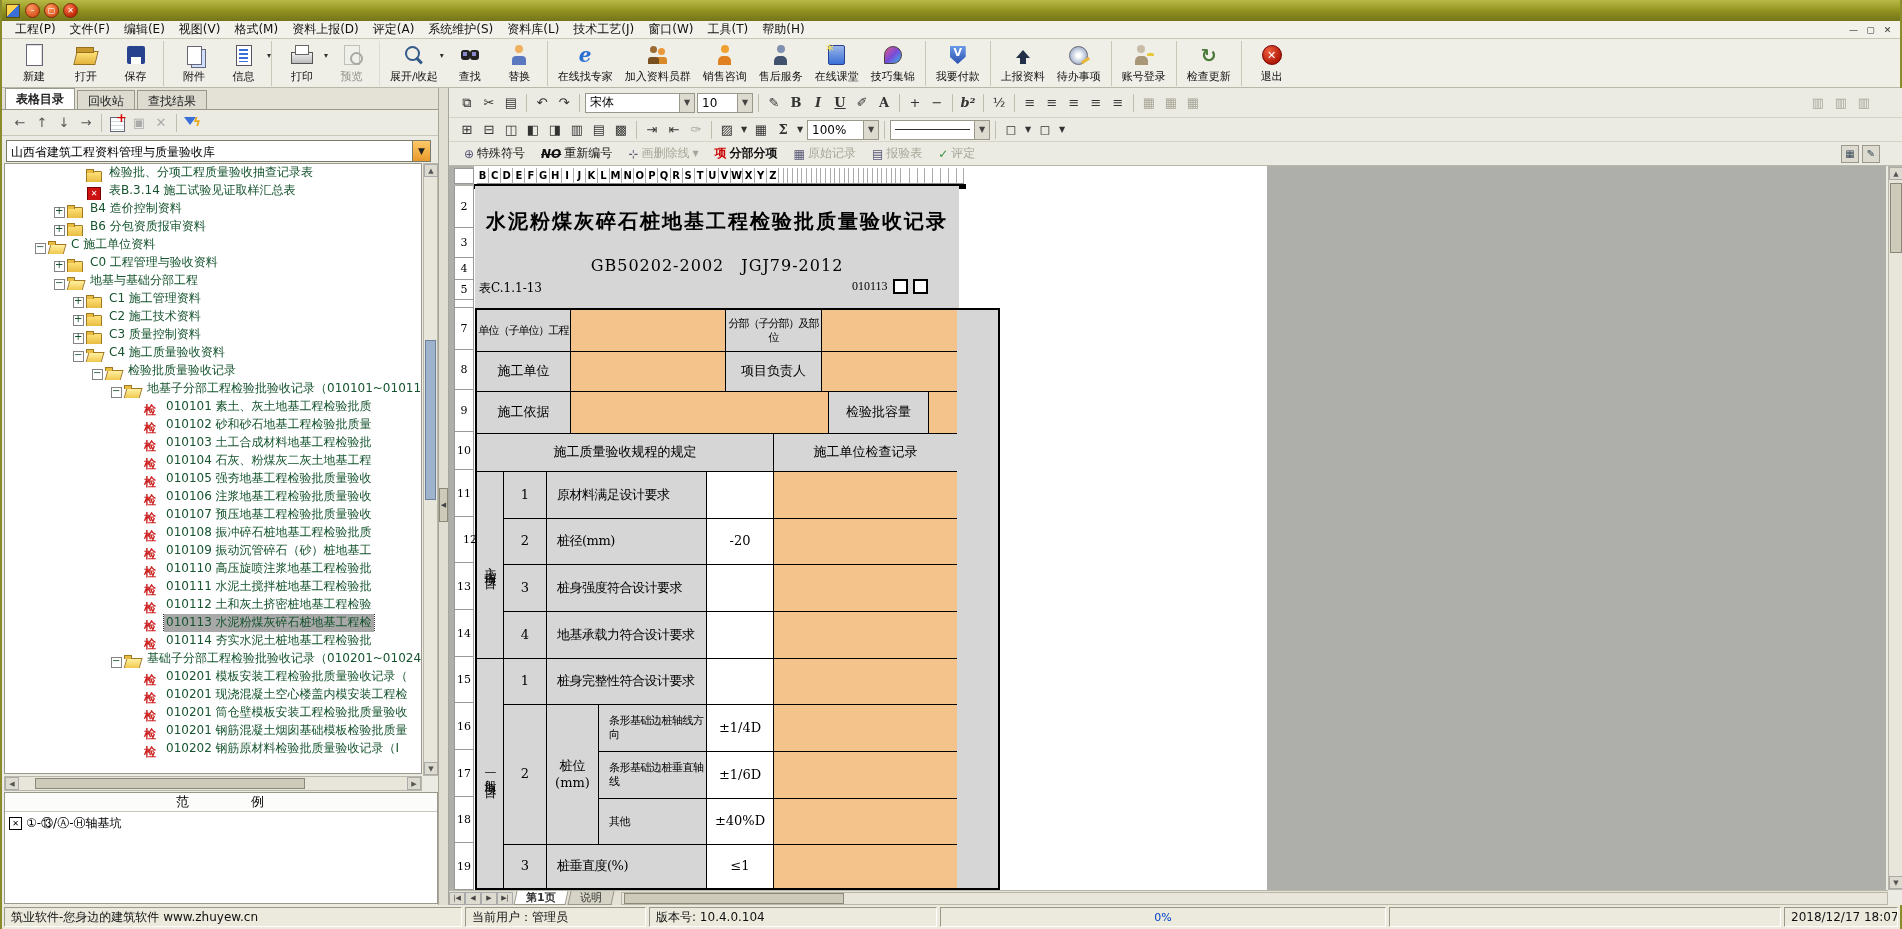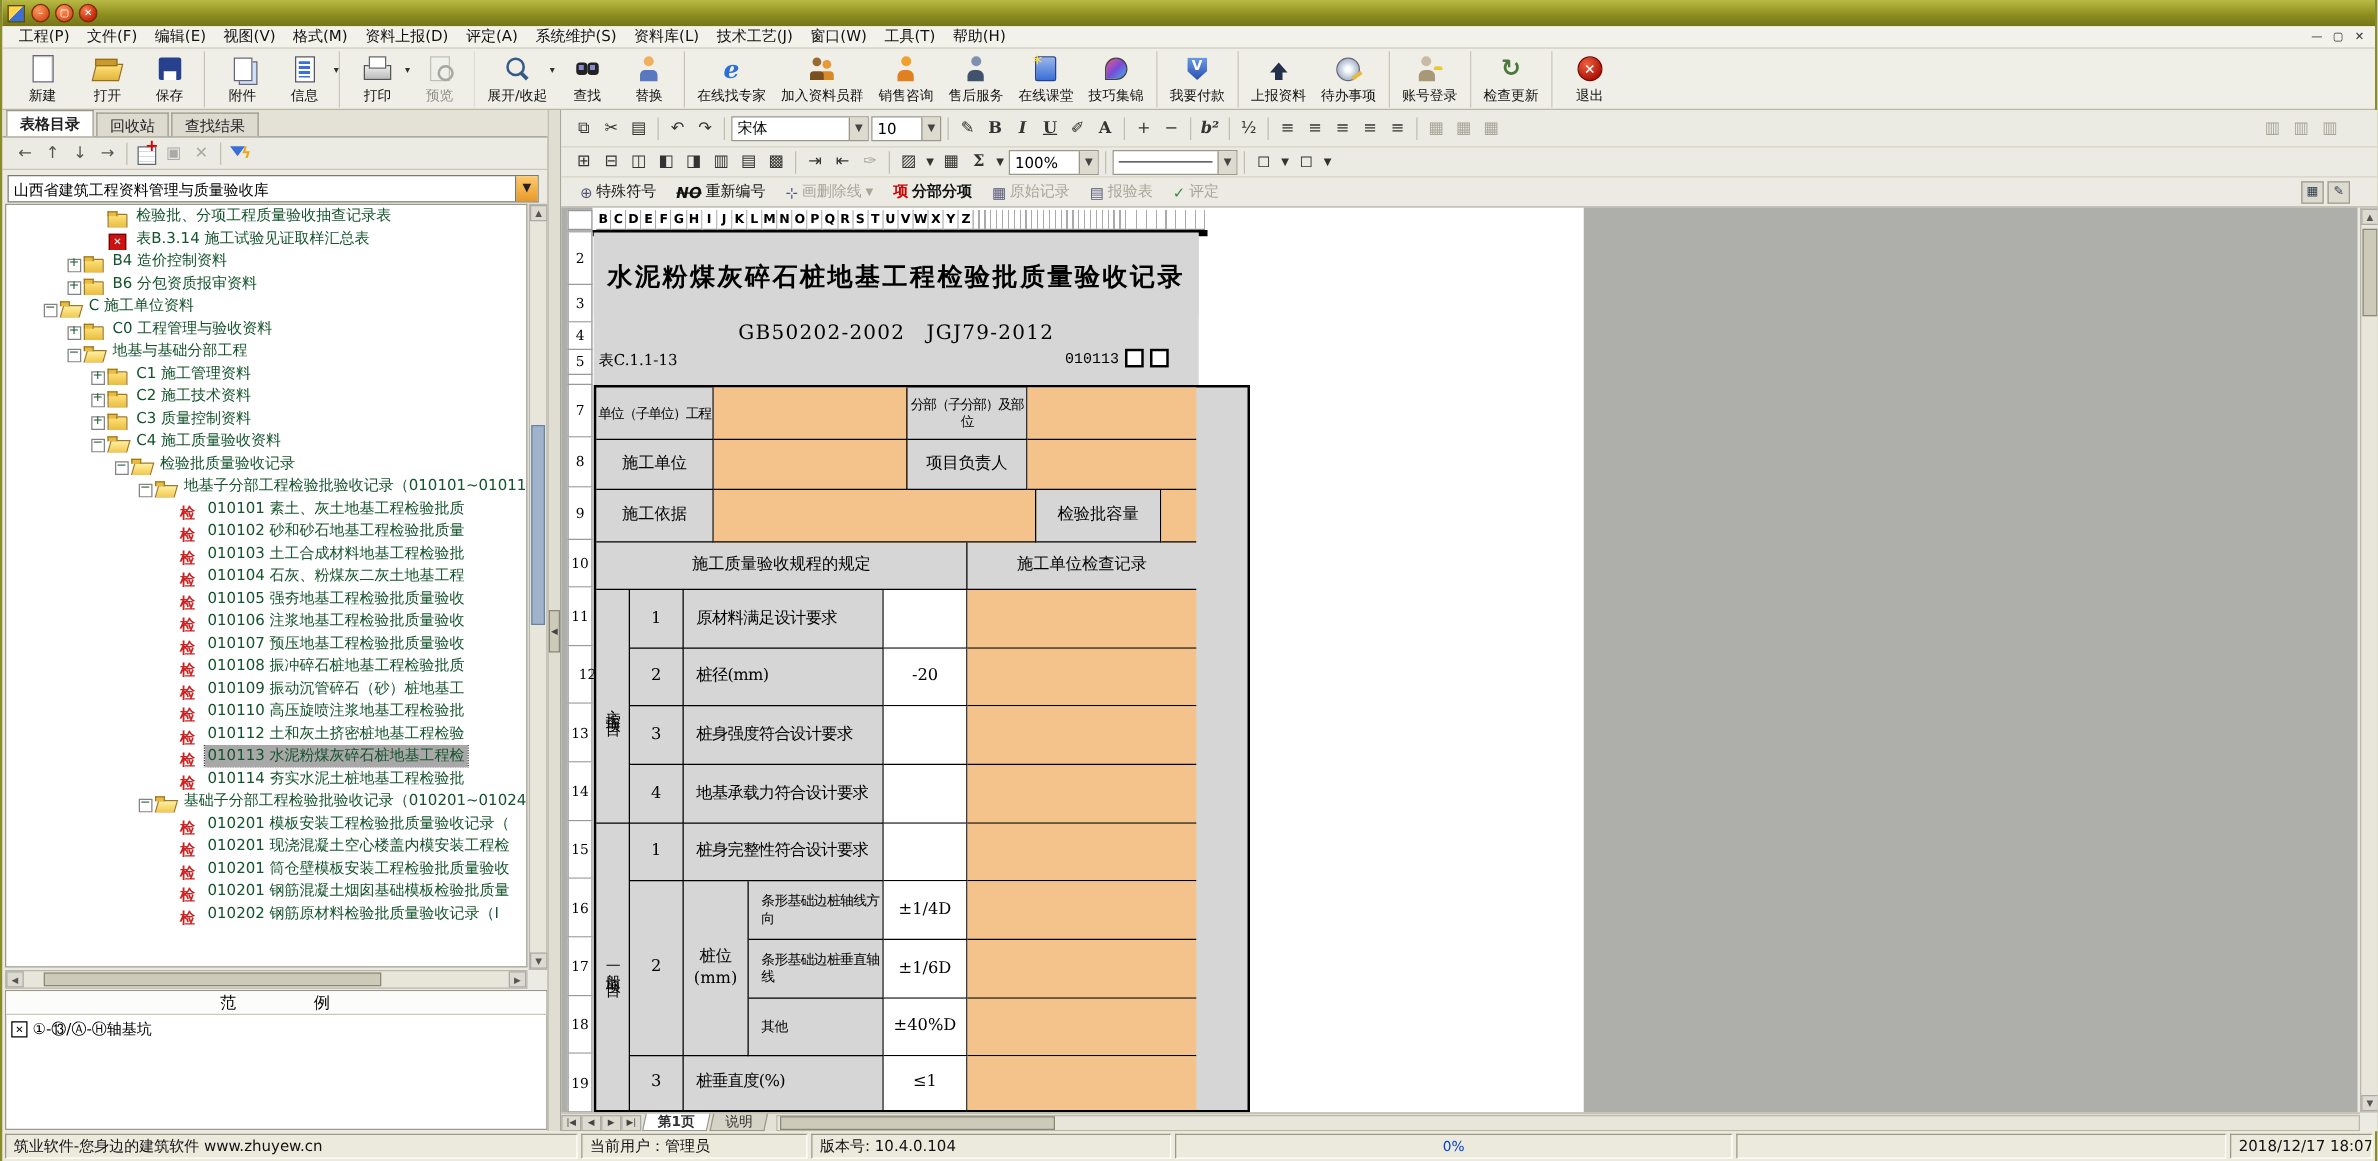--- a/index.html
+++ b/index.html
@@ -159,21 +159,21 @@
   .tailcols{position:absolute;left:453px;top:2px;width:62px;height:16px;background:repeating-linear-gradient(90deg,#fff 0 6.8px,#aaa 6.8px 7.8px);border-bottom:1px solid #888;}
   .blackbar{position:absolute;left:25px;top:18px;width:492px;height:5px;background:#000;}
   .gutter{position:absolute;left:5px;top:20px;width:20px;}
   .gcell{width:20px;border:1px solid #999;border-top:none;background:#fff;font-size:11px;display:flex;align-items:center;justify-content:center;font-family:"DejaVu Serif",serif;}
   .gcorner{position:absolute;left:5px;top:2px;width:20px;height:16px;background:#fff;border:1px solid #999;}
 
   .doctitle{position:absolute;left:26px;top:24px;width:484px;height:62px;display:flex;align-items:center;justify-content:center;font-family:"DejaVu Serif",serif;font-size:20px;font-weight:bold;letter-spacing:2px;background:#d6d6d6;}
   .titlefill{position:absolute;left:26px;top:20px;width:484px;height:122px;background:#d6d6d6;}
   .docstd{position:absolute;left:26px;top:88px;width:484px;height:24px;display:flex;align-items:center;justify-content:center;font-family:"DejaVu Serif",serif;font-size:16px;letter-spacing:1px;}
   .doccode{position:absolute;left:30px;top:114px;font-family:"DejaVu Serif",serif;font-size:12px;}
-  .docnum{position:absolute;left:403px;top:113px;display:flex;align-items:center;gap:5px;font-family:Liberation Mono, monospace;font-size:12px;}
+  .docnum{position:absolute;left:403px;top:113px;display:flex;align-items:center;gap:5px;font-family:Liberation Serif, serif;font-size:12px;}
   .chk{width:15px;height:15px;border:2px solid #000;background:#fff;}
 
   .formtable{position:absolute;left:26px;top:142px;width:525px;height:582px;border:2px solid #000;background:#d6d6d6;}
   .c{position:absolute;border-right:1px solid #000;border-bottom:1px solid #000;display:flex;align-items:center;justify-content:center;font-family:"DejaVu Serif",serif;font-size:13px;text-align:center;line-height:1.25;}
   .c.small{font-size:11px;letter-spacing:-1px;}
   .c.tl{justify-content:flex-start;text-align:left;padding-left:10px;letter-spacing:-0.5px;}
   .c.or{background:#f3c38b;}
   .c.wh{background:#fff;}
   .c.noright{border-right:none;}
   .c.nobottom{border-bottom:none;}
@@ -461,20 +461,25 @@
         </div>
           <div class="trow lv6">
           <span class="tbox"></span>
           <span class="tico icheck"></span>
           <span class="tlabel">010109 振动沉管碎石（砂）桩地基工</span>
         </div>
           <div class="trow lv6">
           <span class="tbox"></span>
           <span class="tico icheck"></span>
           <span class="tlabel">010110 高压旋喷注浆地基工程检验批</span>
+        </div>
+          <div class="trow lv6">
+          <span class="tbox"></span>
+          <span class="tico icheck"></span>
+          <span class="tlabel">010111 水泥土搅拌桩地基工程检验批</span>
         </div>
           <div class="trow lv6">
           <span class="tbox"></span>
           <span class="tico icheck"></span>
           <span class="tlabel">010112 土和灰土挤密桩地基工程检验</span>
         </div>
           <div class="trow lv6">
           <span class="tbox"></span>
           <span class="tico icheck"></span>
           <span class="tlabel sel">010113 水泥粉煤灰碎石桩地基工程检</span>

